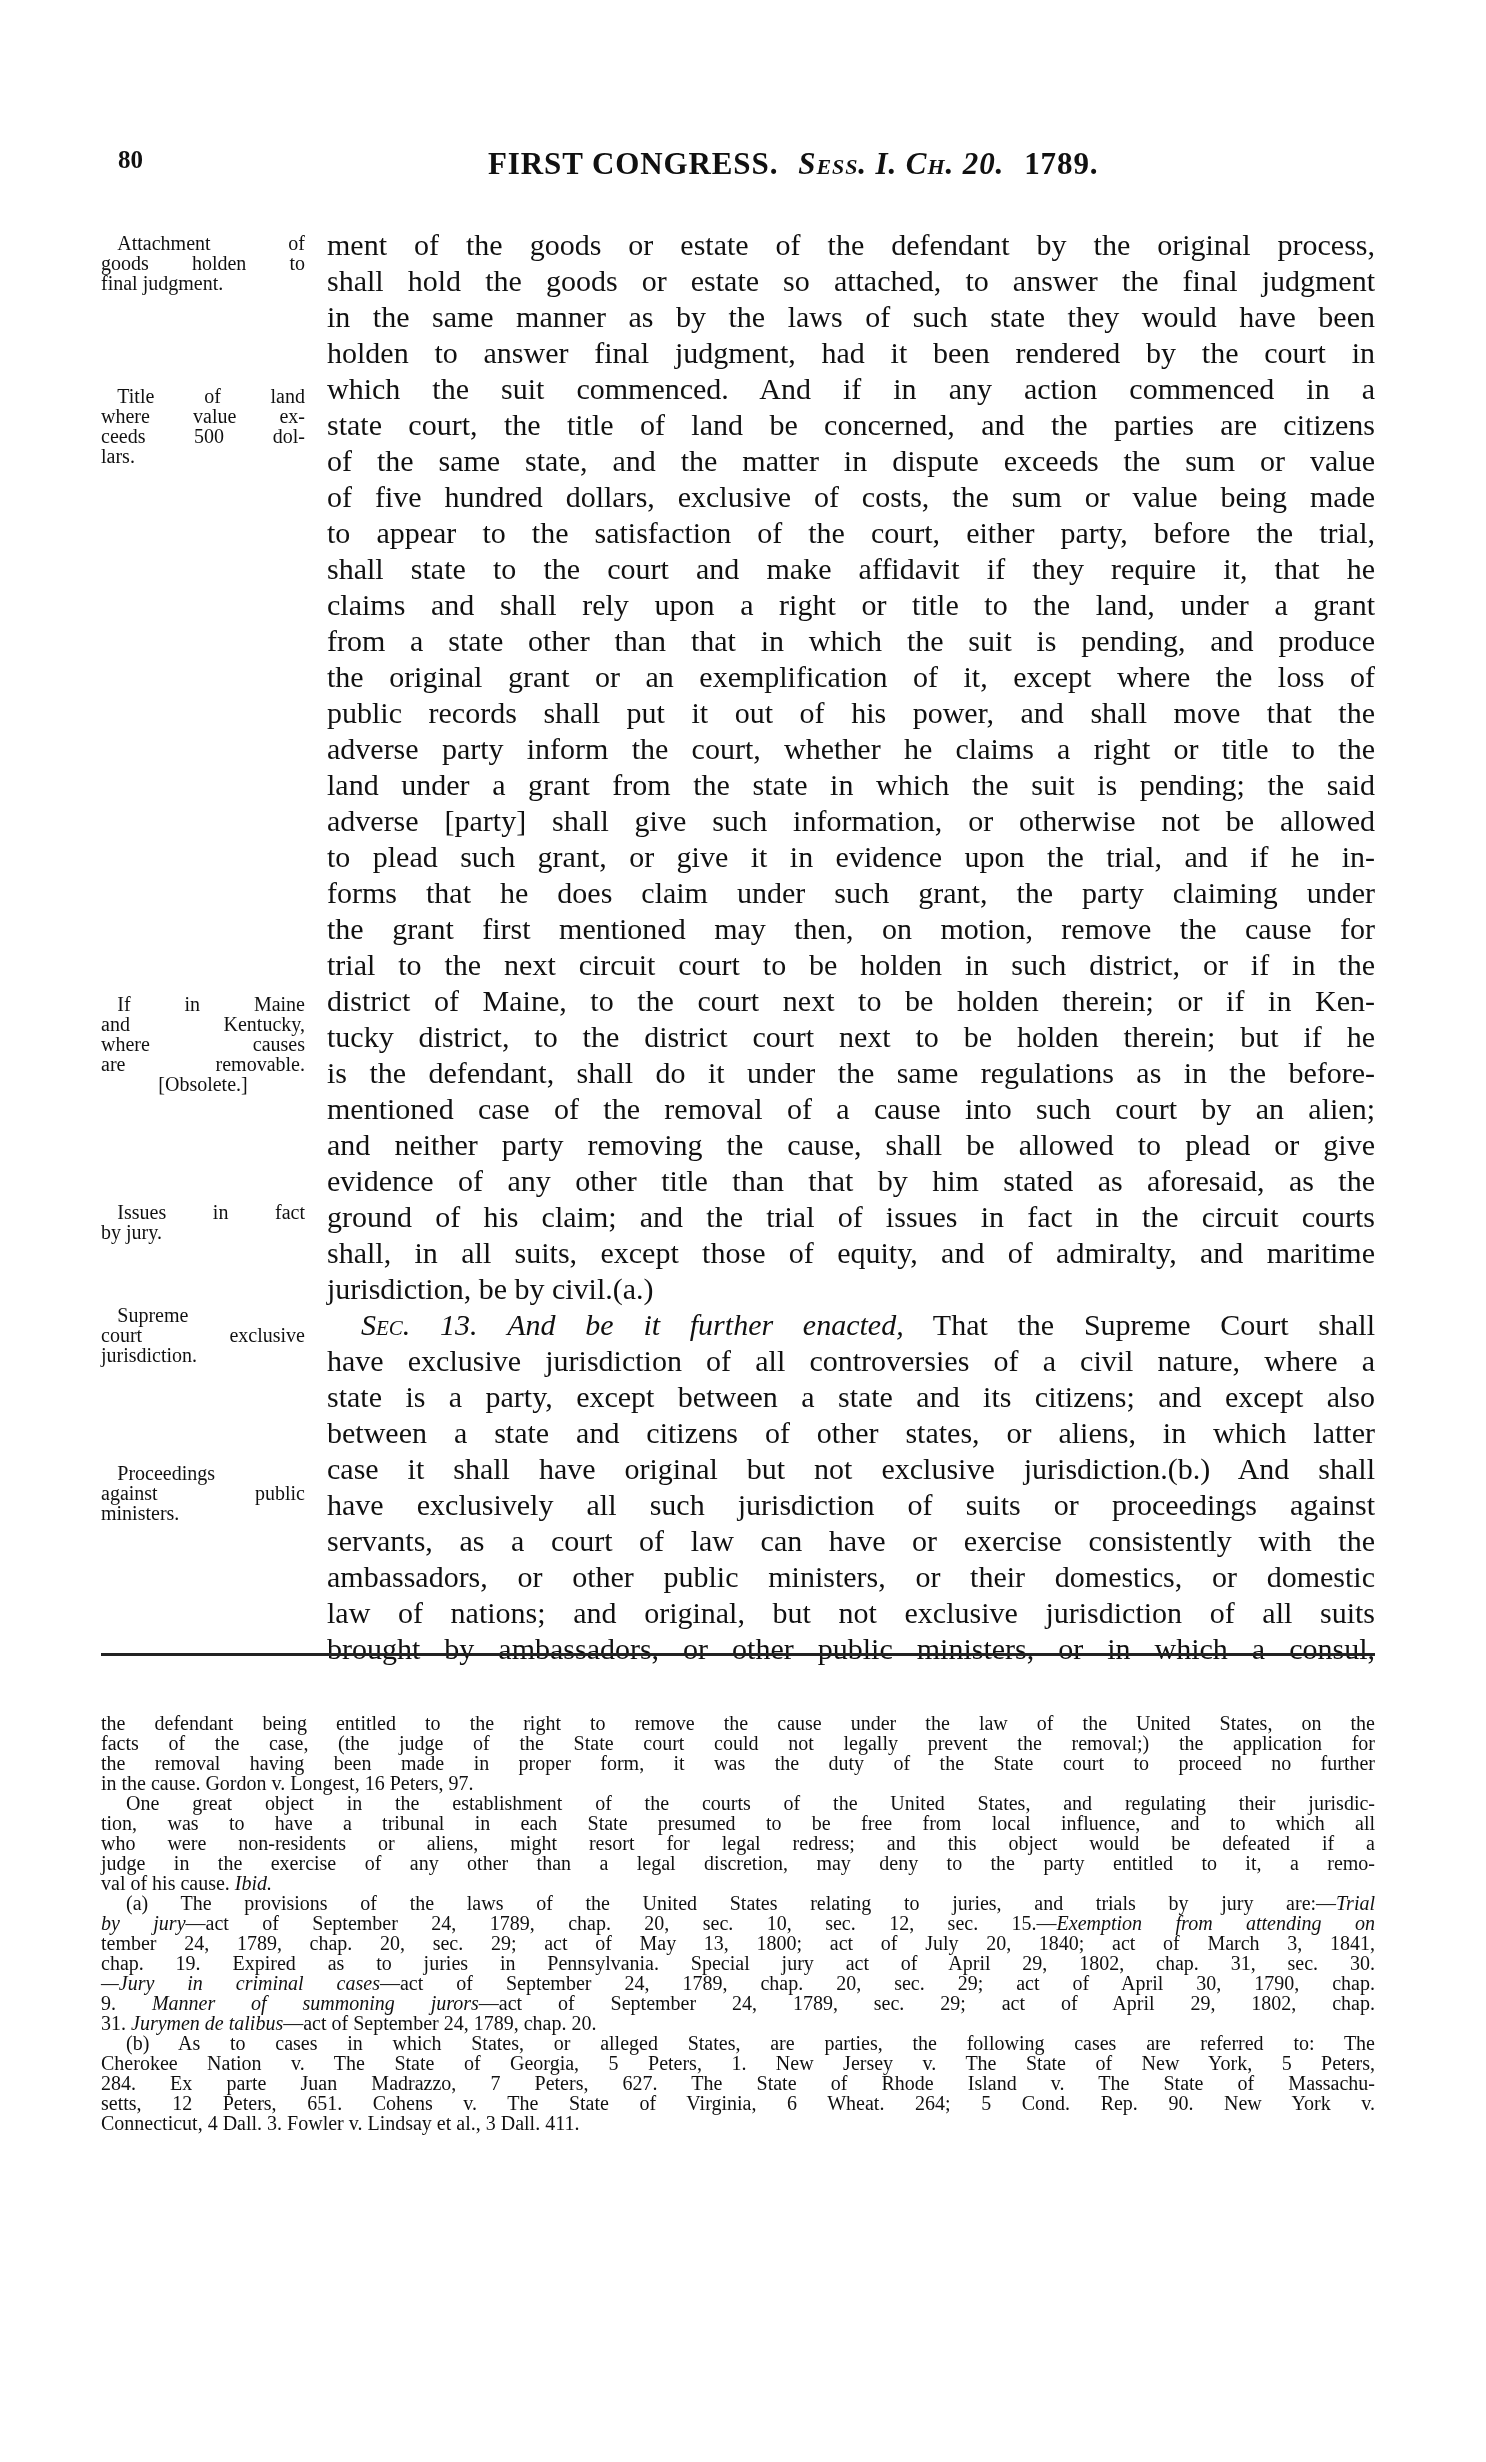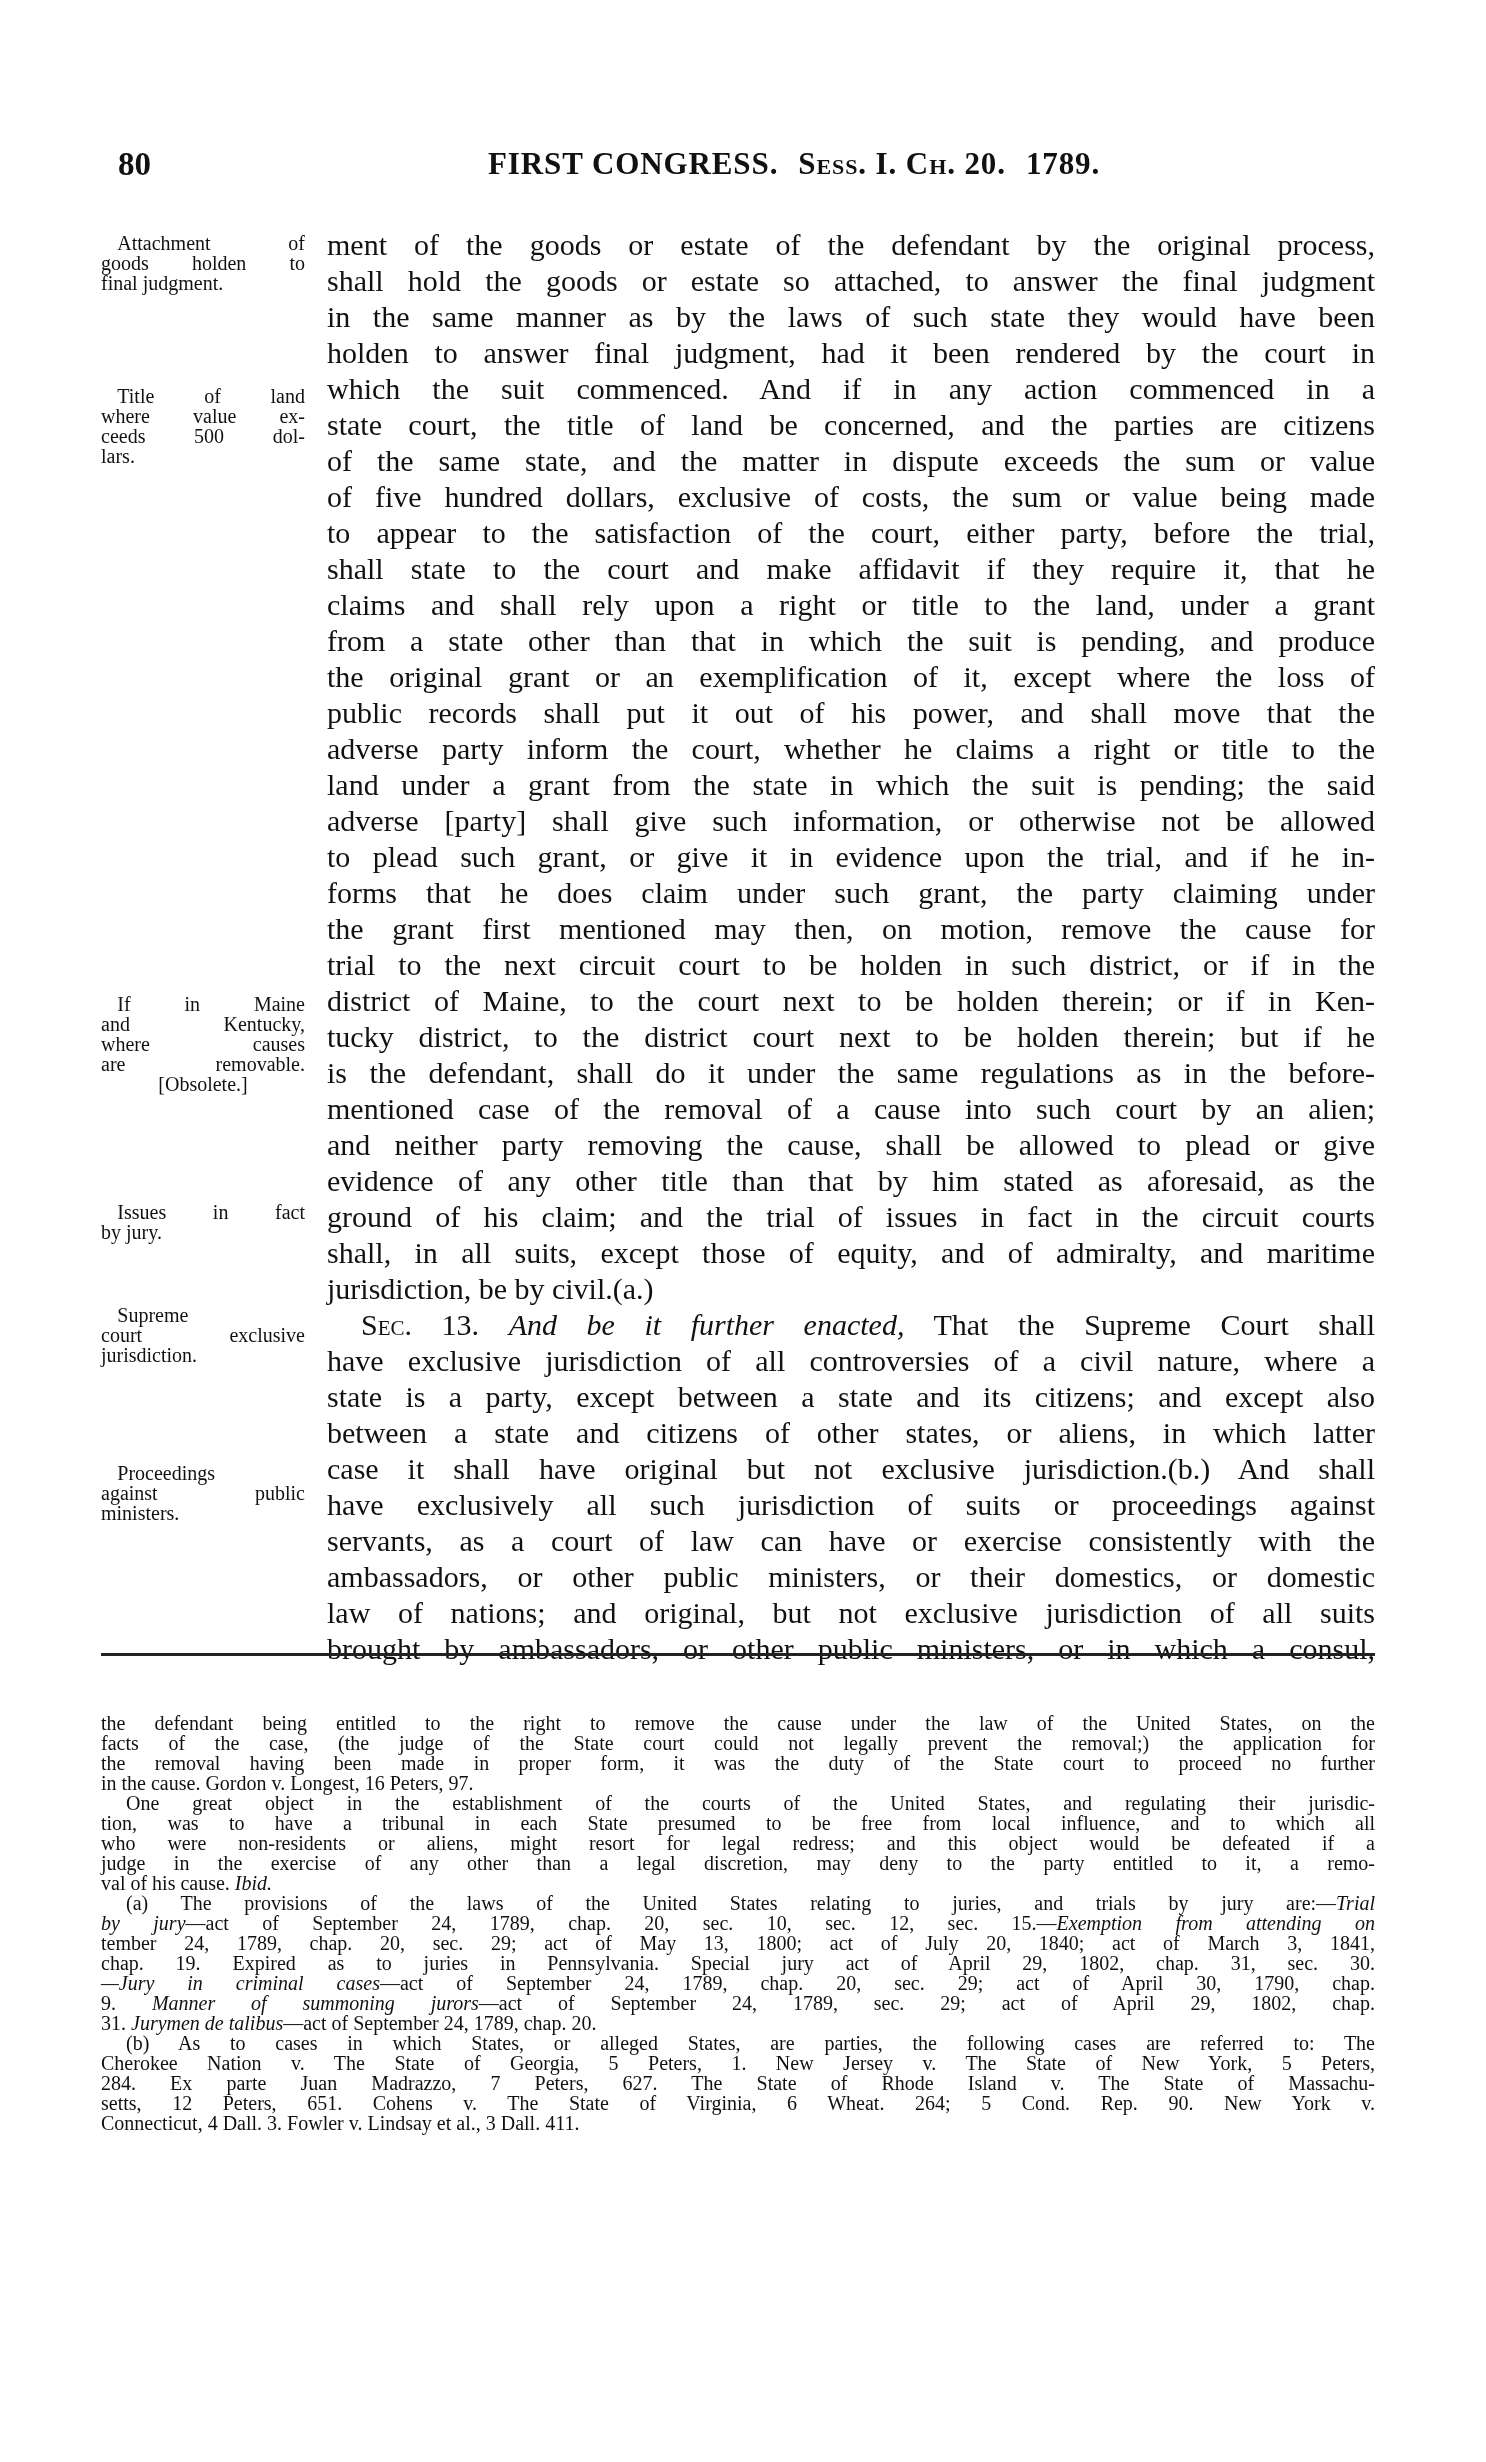--- a/index.html
+++ b/index.html
@@ -1,33 +1,33 @@
 <!DOCTYPE html>
 <html style="font-size:14.5px"><head>
 <meta charset="utf-8">
 <style>
   html, body { margin: 0; padding: 0; background: #ffffff; }
   body {
     width: 1487px; height: 2462px; position: relative; overflow: hidden;
     font-family: "Liberation Serif", "DejaVu Serif", serif; color: #111;
   }
   .header { position: absolute; top: 146px; left: 0; width: 1487px; height: 45px; }
-  .page-num { position: absolute; left: 118px; top: 0; font-size: 33px; font-weight: bold; }
+  .page-num { position: absolute; left: 118px; top: 0; font-size: 25px; font-weight: bold; }
   .running-title { position: absolute; left: 488px; top: 0; font-size: 31px; font-weight: bold; letter-spacing: 0.9px; white-space: nowrap; }
   .running-title .sc { font-variant: small-caps; }
   .running-title .gap { display: inline-block; width: 20px; }
   .main { position: absolute; left: 327px; top: 227px; width: 1048px; }
   .line {
     display: block; height: 36px; line-height: 36px; font-size: 30px;
     text-align: justify; text-align-last: justify; white-space: nowrap; overflow: visible;
   }
   .line.last { text-align-last: left; }
   .line.indent { padding-left: 34px; }
   .line i { font-style: italic; }
-  .sc { font-variant: small-caps; }
+  .sc { font-variant: small-caps; font-style: italic; }
   .margin-note {
     position: absolute; left: 101px; width: 204px;
     font-size: 20px; line-height: 20px; text-align: right;
   }
   .margin-note span { display: block; text-align: justify; text-align-last: justify; }
   .margin-note span.last { text-align-last: left; }
   .margin-note span.first { padding-left: 16.3px; }
   .margin-note span.center { text-align: center; text-align-last: center; }
   .divider { position: absolute; left: 101px; top: 1653px; width: 1274px; height: 2.7px; background: #222; }
   .footnotes { position: absolute; left: 101px; top: 1713px; width: 1274px; }

